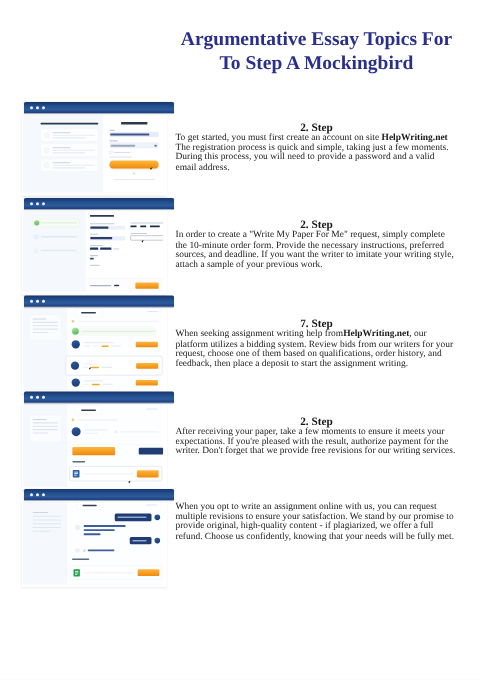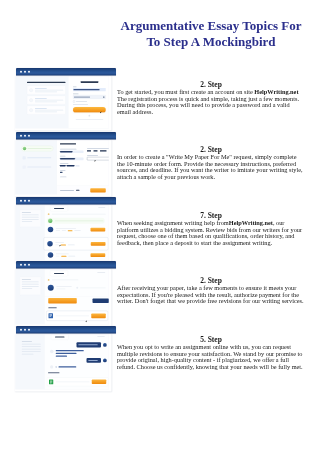--- a/index.html
+++ b/index.html
@@ -395,17 +395,16 @@
       </div>
     <div class="step" style="top:131px">
         <h3>7. Step</h3>
         <p><span>When seeking assignment writing help from</span><b>HelpWriting.net</b><span>, our platform utilizes a bidding system. Review bids from our writers for your request, choose one of them based on qualifications, order history, and feedback, then place a deposit to start the assignment writing.</span></p>
       </div>
     <div class="step" style="top:196px">
         <h3>2. Step</h3>
         <p><span>After receiving your paper, take a few moments to ensure it meets your expectations. If you're pleased with the result, authorize payment for the writer. Don't forget that we provide free revisions for our writing services.</span><b></b><span></span></p>
       </div>
     <div class="step" style="top:255px">
-        <h3>5. Step</h3>
         <p><span>When you opt to write an assignment online with us, you can request multiple revisions to ensure your satisfaction. We stand by our promise to provide original, high-quality content - if plagiarized, we offer a full refund. Choose us confidently, knowing that your needs will be fully met.</span><b></b><span></span></p>
       </div>
   </div>
 </div>
 
 </body></html>

